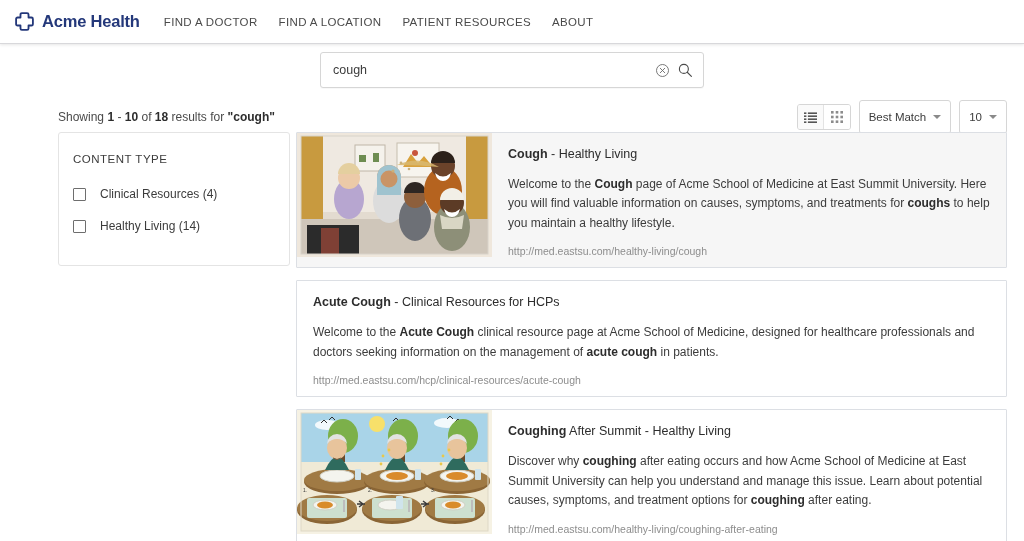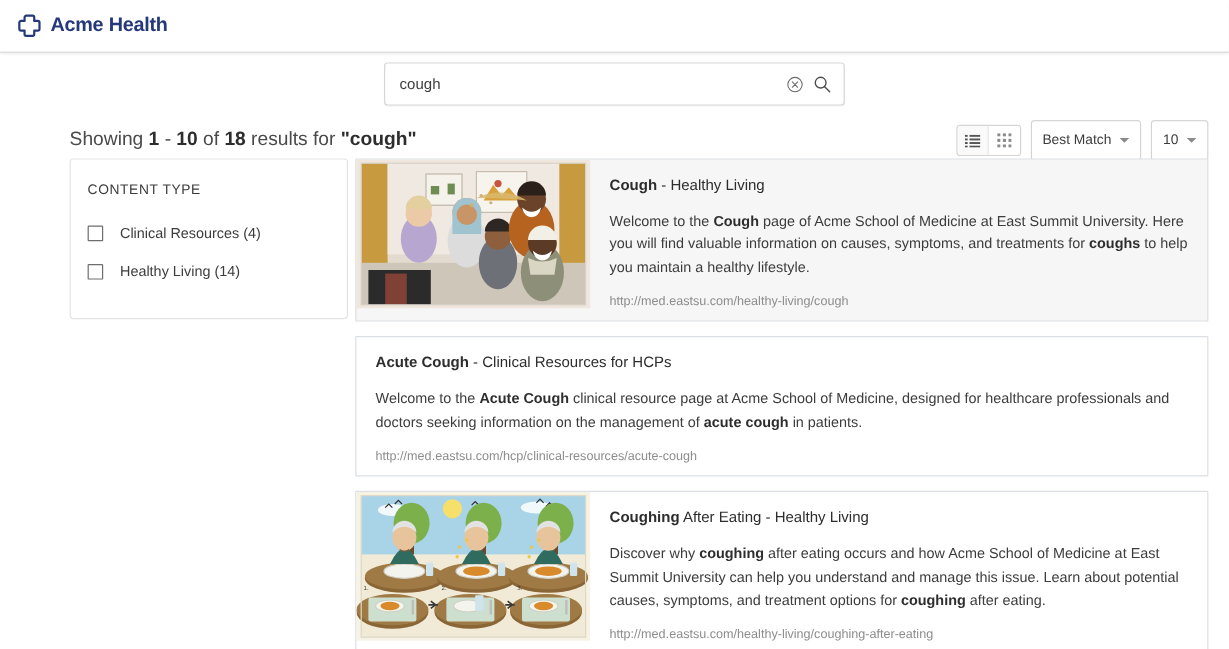--- a/index.html
+++ b/index.html
@@ -57,21 +57,21 @@
     background: none; border: none; cursor: pointer;
     display: flex; align-items: center; justify-content: center;
     padding: 0; margin-left: 7px;
   }
 
   
   .results-bar {
     display: flex; align-items: center; justify-content: space-between;
     padding: 0 17px 0 58px; height: 30px; margin-top: 6px;
   }
-  .showing { font-size: 16px; color: #4a4a4a; }
+  .showing { font-size: 12px; color: #4a4a4a; }
   .showing b { font-weight: bold; color: #2d2d2d; }
   .toolbar { display: flex; align-items: center; gap: 8px; }
   .viewtoggle {
     display: flex; border: 1px solid #d6d6d6; border-radius: 3px;
     overflow: hidden; height: 26px; background: #fff;
   }
   .vt-btn {
     width: 26px; height: 24px; display: flex; align-items: center;
     justify-content: center; cursor: pointer; background: #fff;
     border: none; border-right: 1px solid #e3e3e3;
@@ -129,20 +129,26 @@
 </head>
 <body>
 
 <div class="site-header">
   <div class="brand">
     <svg class="brand-mark" viewBox="0 0 24 24">
       <path d="M9 2.4h6a1.6 1.6 0 0 1 1.6 1.6v3.4H20a1.6 1.6 0 0 1 1.6 1.6v6A1.6 1.6 0 0 1 20 16.6h-3.4V20a1.6 1.6 0 0 1-1.6 1.6H9A1.6 1.6 0 0 1 7.4 20v-3.4H4A1.6 1.6 0 0 1 2.4 15V9A1.6 1.6 0 0 1 4 7.4h3.4V4A1.6 1.6 0 0 1 9 2.4z" fill="none" stroke="#24387a" stroke-width="2.1" stroke-linejoin="round"></path>
     </svg>
     <span class="brand-name">Acme Health</span>
   </div>
+  <nav class="main-nav">
+    <a class="nav-link">FIND A DOCTOR</a>
+    <a class="nav-link">FIND A LOCATION</a>
+    <a class="nav-link">PATIENT RESOURCES</a>
+    <a class="nav-link">ABOUT</a>
+  </nav>
 </div>
 
 <div class="search-row">
   <div class="search-box">
     <input class="search-input" type="text" value="cough" style="">
     <button class="icon-btn">
       <svg width="15" height="15" viewBox="0 0 20 20">
         <circle cx="10" cy="10" r="8" fill="none" stroke="#6b6b6b" stroke-width="1.2"></circle>
         <path d="M7 7l6 6M13 7l-6 6" stroke="#6b6b6b" stroke-width="1.2" stroke-linecap="round"></path>
       </svg>
@@ -371,20 +377,20 @@
       <ellipse cx="156" cy="95" rx="12" ry="5" fill="#f4f4ee" stroke="#cfcfc4"></ellipse>
           <ellipse cx="156" cy="95" rx="8" ry="3.5" fill="#d98b2b"></ellipse>
           <rect x="174" y="90" width="2" height="12" fill="#bdbdbd"></rect>
           <text x="134" y="82" font-family="Liberation Sans, sans-serif" font-size="5" fill="#3a3a3a">3.</text>
           <path d="M60 94h8M62 91l4 3-4 3" stroke="#3a3a3a" stroke-width="1.4" fill="none"></path>
         <path d="M124 94h8M126 91l4 3-4 3" stroke="#3a3a3a" stroke-width="1.4" fill="none"></path>
         <rect x="4" y="3" width="187" height="118" fill="none" stroke="#ded8c6"></rect>
         </svg>
         <div class="card-body">
       <div class="card-title">
-        <b>Coughing</b><span> After Eating - Healthy Living</span>
+        <b>Coughing</b><span> After Summit - Healthy Living</span>
       </div>
       <div class="card-desc"><span>Discover why </span><b>coughing</b><span> after eating occurs and how Acme School of Medicine at East Summit University can help you understand and manage this issue. Learn about potential causes, symptoms, and treatment options for </span><b>coughing</b><span> after eating.</span></div>
       <div class="card-url">http://med.eastsu.com/healthy-living/coughing-after-eating</div>
     </div>
       </div>
     </section>
 </div>
 
 </body></html>

